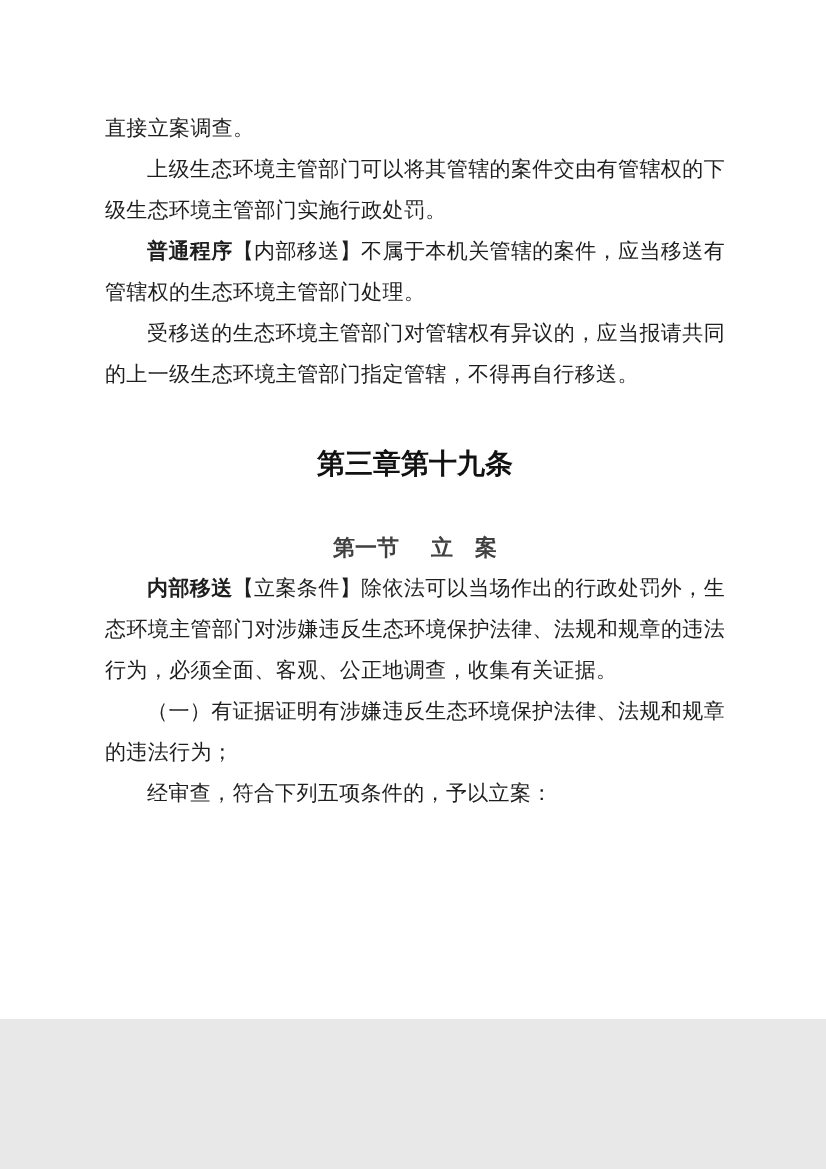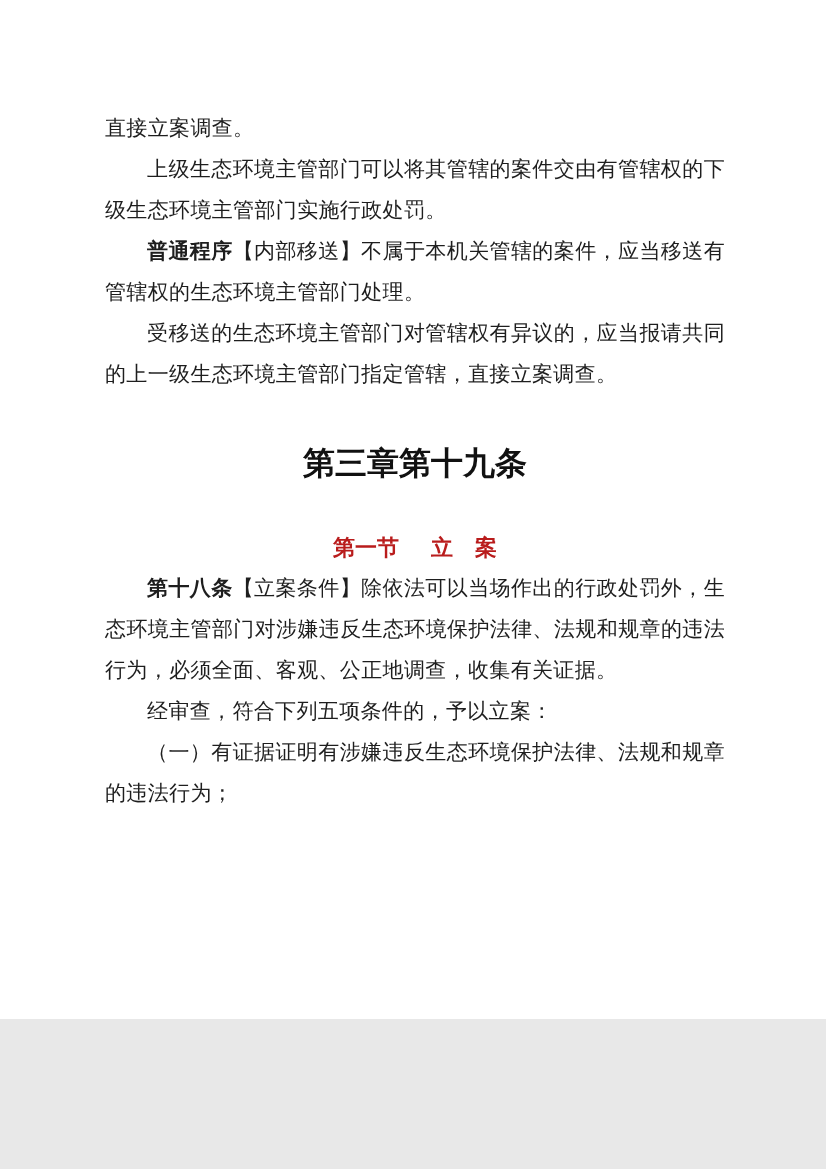--- a/index.html
+++ b/index.html
@@ -31,34 +31,34 @@
     text-justify: inter-ideograph;
   }
   p.ind { text-indent: 2em; }
   .art-num { font-weight: 700; }
   .chapter-heading {
     margin: 48px 0 0 0;
     display: flex;
     justify-content: center;
     font-family: "Liberation Sans", "DejaVu Sans", sans-serif;
     font-weight: 700;
-    font-size: 32px;
+    font-size: 28px;
     line-height: 41px;
     color: #111;
   }
   .section-heading {
     margin: 43px 0 0 0;
     display: flex;
     justify-content: center;
     gap: 32px;
     font-family: "Liberation Serif", "DejaVu Serif", serif;
     font-weight: 700;
     font-size: 22px;
     line-height: 41px;
-    color: #b91c1c;
+    color: #404040;
   }
   .after-section { margin-top: 35px; }
   .page-footer {
     position: absolute;
     left: 105px;
     top: 1082px;
     height: 20px;
     display: flex;
     align-items: center;
     gap: 14px;
@@ -73,38 +73,38 @@
 
 <div class="page">
   <div class="content">
 
     <p class="body-para"><span>直接立案调查。</span></p>
 
     <p class="body-para ind"><span>上级生态环境主管部门可以将其管辖的案件交由有管辖权的下级生态环境主管部门实施行政处罚。</span></p>
 
     <p class="body-para ind"><span class="art-num">普通程序</span><span>【内部移送】不属于本机关管辖的案件，应当移送有管辖权的生态环境主管部门处理。</span></p>
 
-    <p class="body-para ind"><span>受移送的生态环境主管部门对管辖权有异议的，应当报请共同的上一级生态环境主管部门指定管辖，直接立案调查。</span></p>
+    <p class="body-para ind"><span>受移送的生态环境主管部门对管辖权有异议的，应当报请共同的上一级生态环境主管部门指定管辖，不得再自行移送。</span></p>
 
     <h1 class="chapter-heading">
       <span>第三章</span>
       <span>第十九条</span>
     </h1>
 
     <h2 class="section-heading">
       <span>第一节</span>
       <span>立　案</span>
     </h2>
 
-    <p class="body-para ind after-section"><span class="art-num">第十八条</span><span>【立案条件】除依法可以当场作出的行政处罚外，生态环境主管部门对涉嫌违反生态环境保护法律、法规和规章的违法行为，必须全面、客观、公正地调查，收集有关证据。</span></p>
+    <p class="body-para ind after-section"><span class="art-num">内部移送</span><span>【立案条件】除依法可以当场作出的行政处罚外，生态环境主管部门对涉嫌违反生态环境保护法律、法规和规章的违法行为，必须全面、客观、公正地调查，收集有关证据。</span></p>
 
 
+    <p class="body-para ind"><span>（一）有证据证明有涉嫌违反生态环境保护法律、法规和规章的违法行为；</span></p>
+
     <p class="body-para ind"><span>经审查，符合下列五项条件的，予以立案：</span></p>
-
-    <p class="body-para ind"><span>（一）有证据证明有涉嫌违反生态环境保护法律、法规和规章的违法行为；</span></p>
 
 
 
   </div>
 
   <div class="page-footer">
     <span class="footer-dash">—</span>
     <span class="footer-num">8</span>
     <span class="footer-dash">—</span>
   </div>

